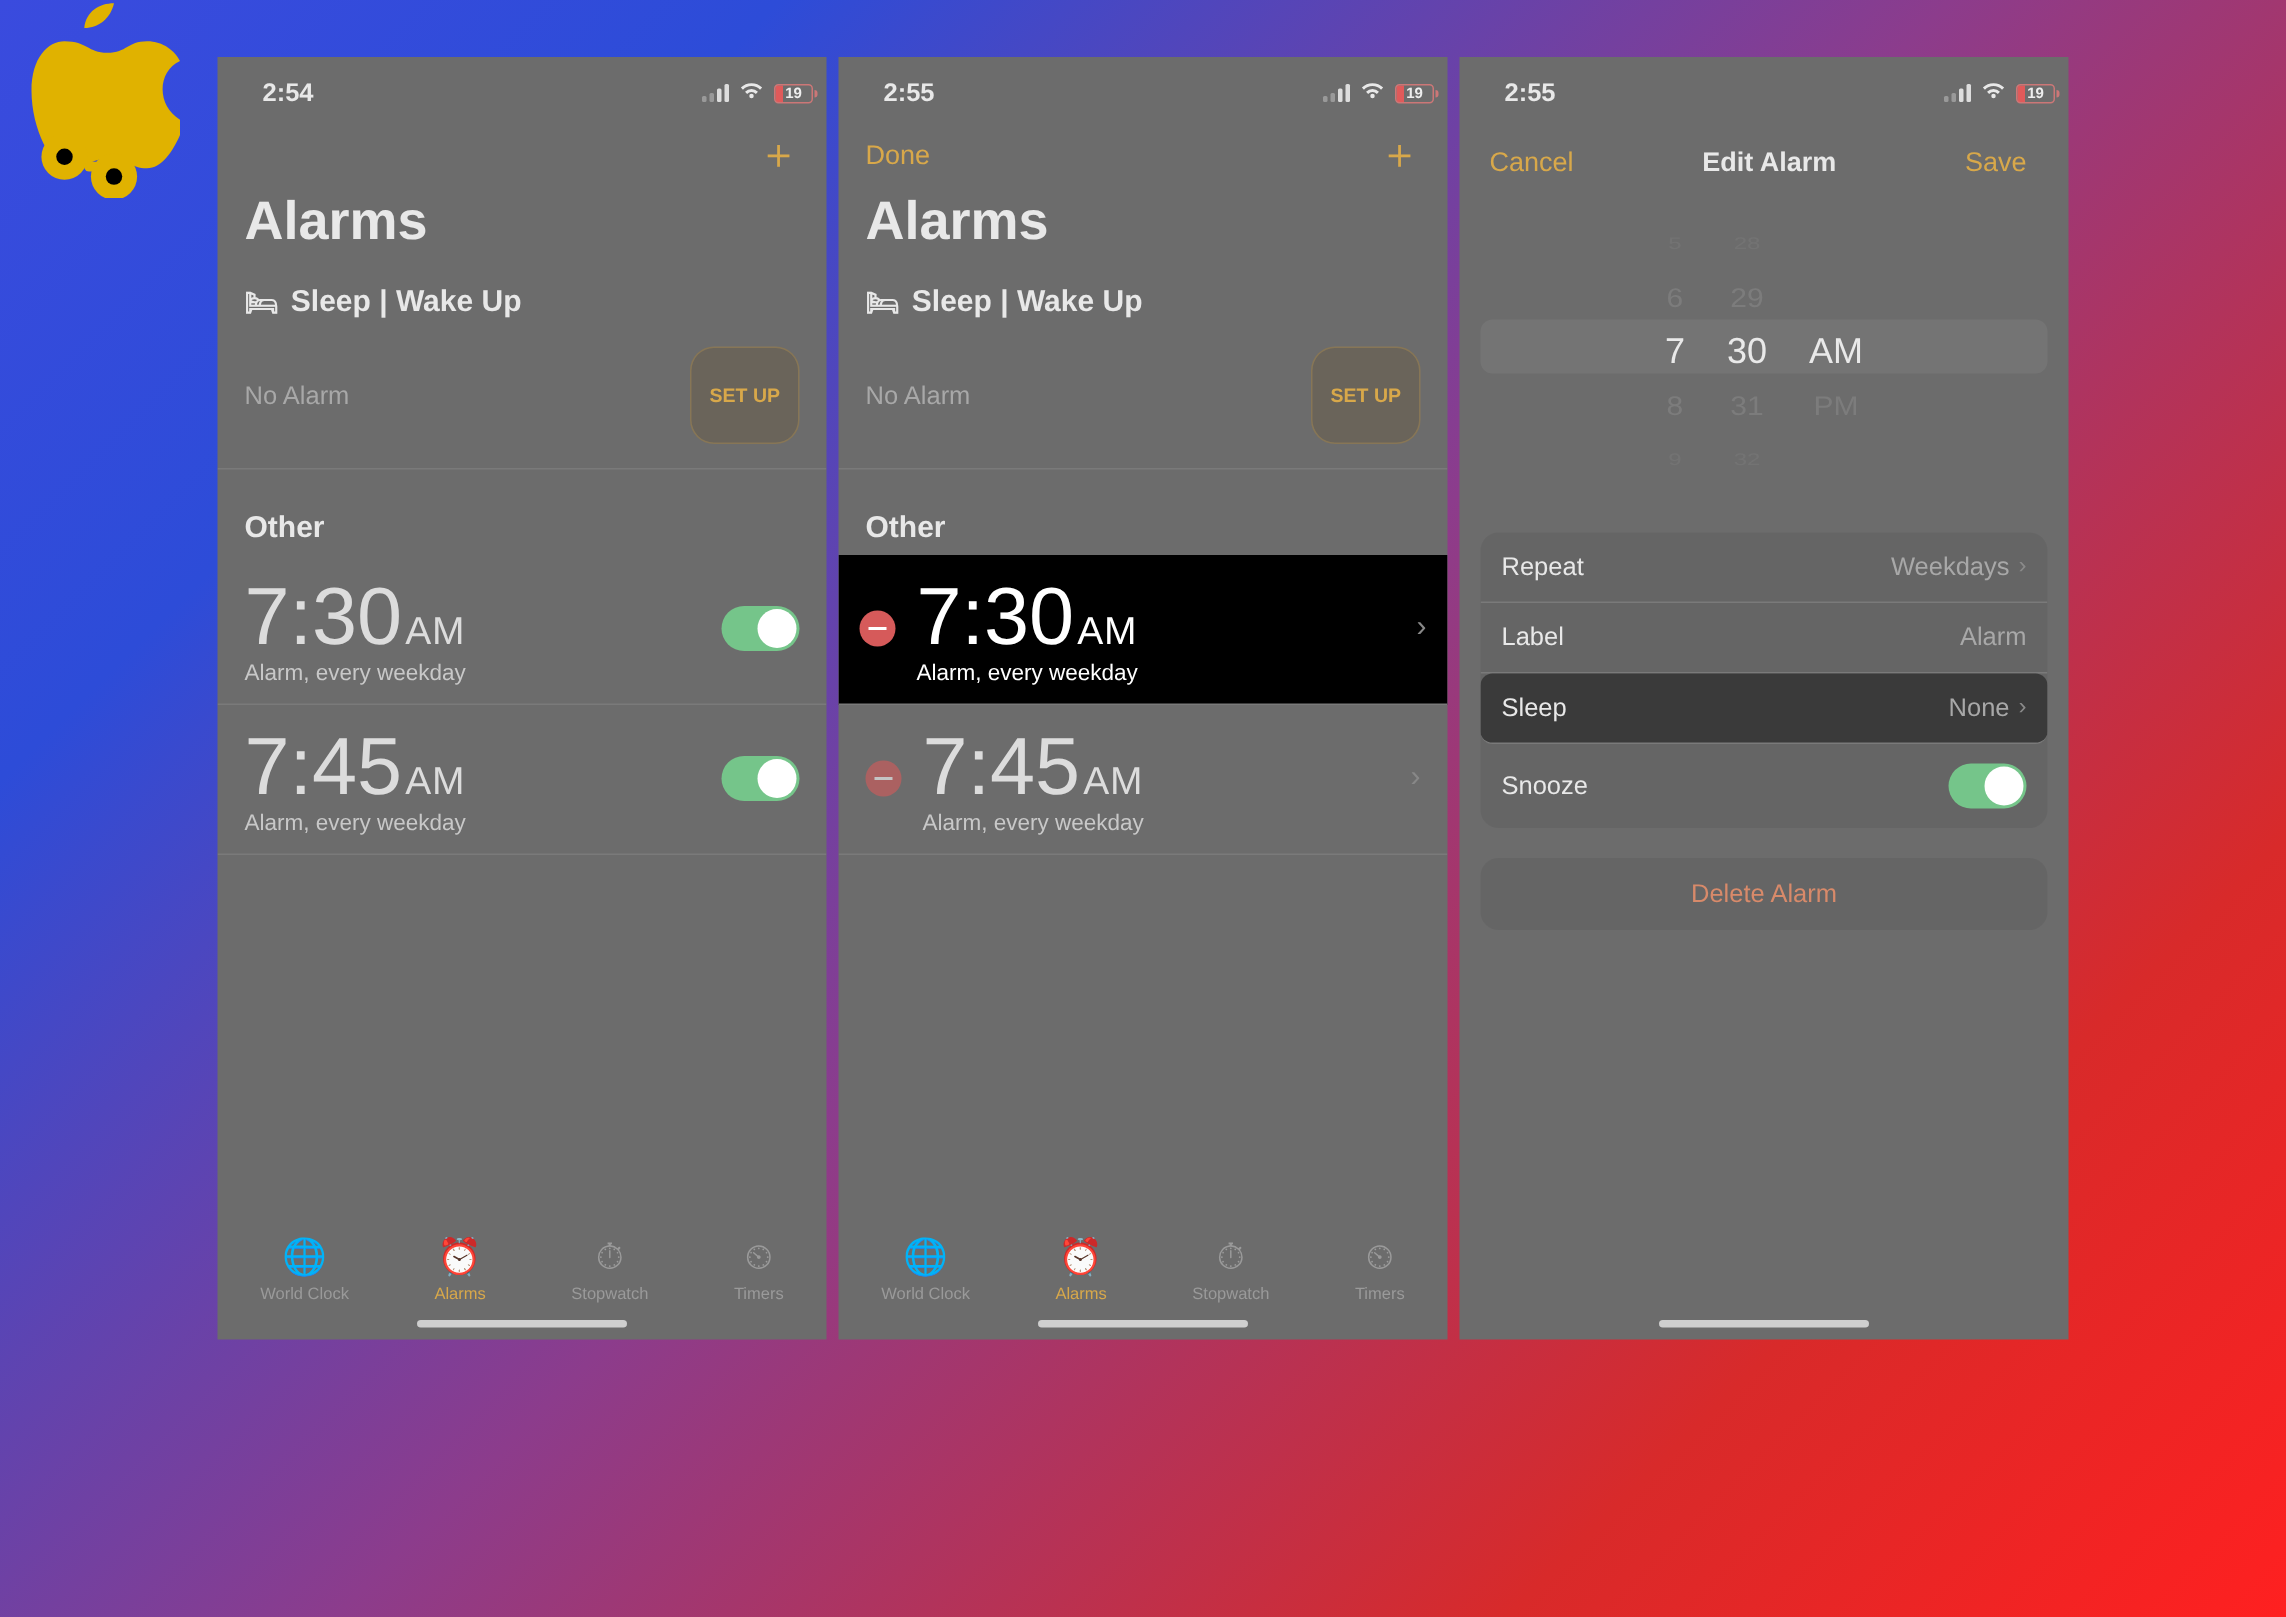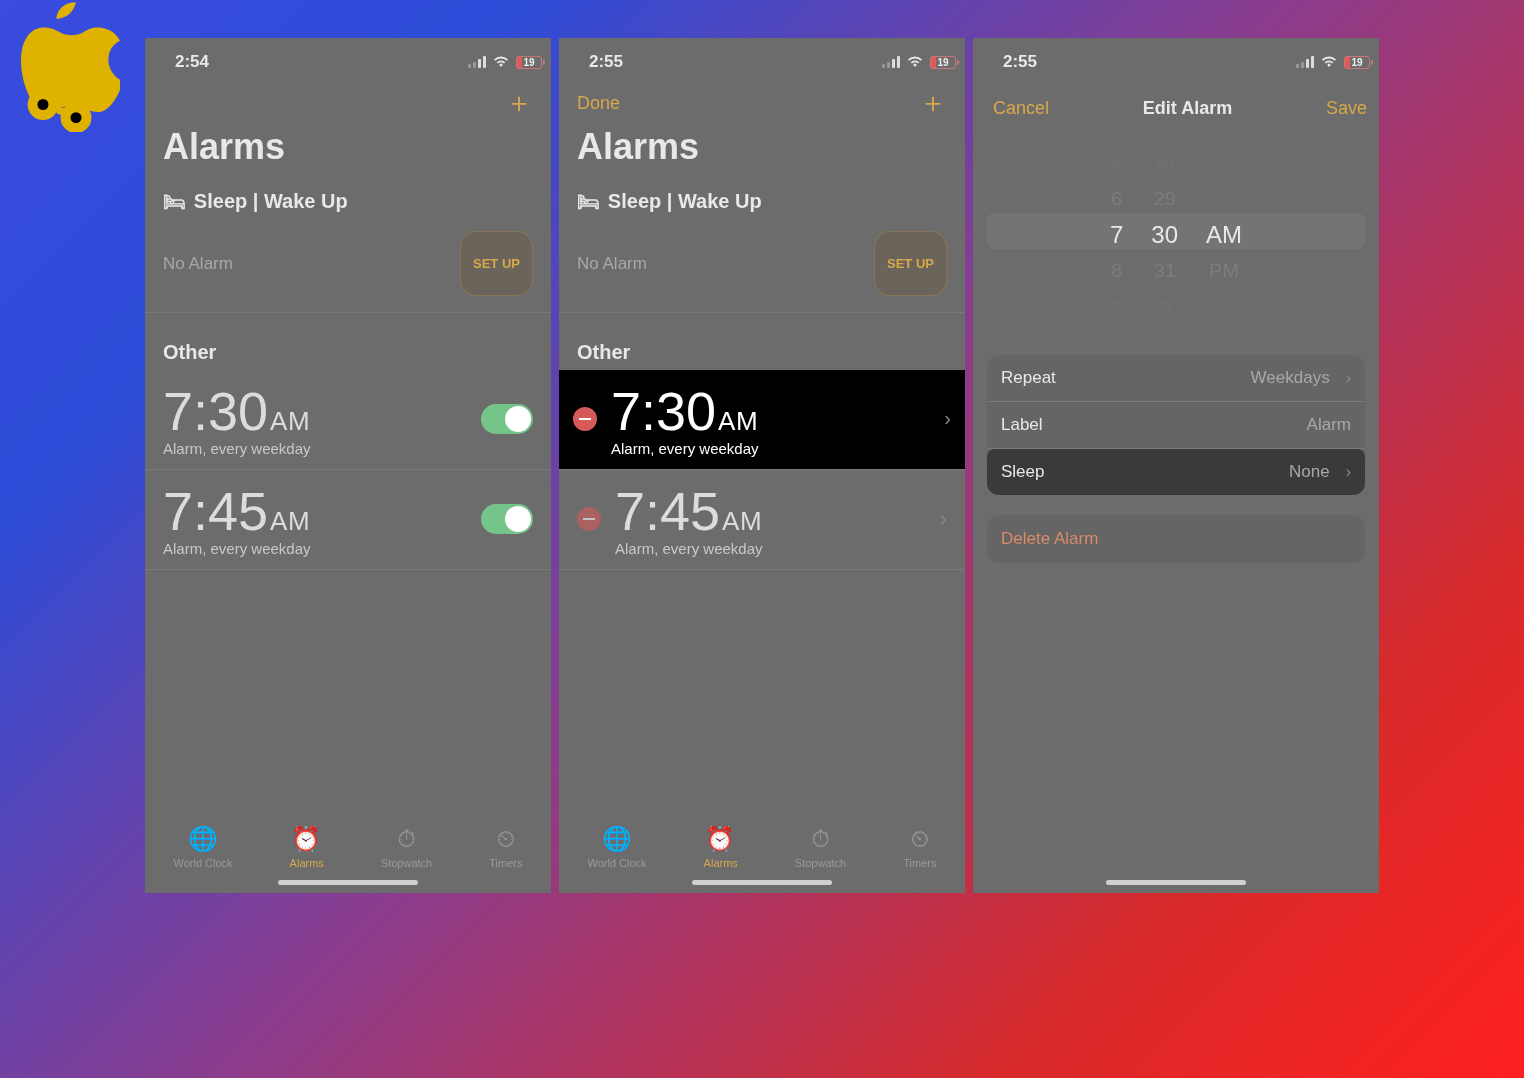--- a/index.html
+++ b/index.html
@@ -143,21 +143,21 @@
   }
   .tab-item.active { color:#d8a84a; }
   .tab-icon { font-size:24px; }
   .home-indicator {
     position:absolute; bottom:8px; left:50%; transform:translateX(-50%);
     width:140px; height:5px; background:#cfcfcf; border-radius:3px;
   }
   
   .edit-nav {
     display:flex; justify-content:space-between; align-items:center;
-    padding:22px 12px 0 20px;
+    padding:22px 28px 0 20px;
   }
   .edit-nav .center { font-size:18px; font-weight:700; color:#e8e8e8; }
   .picker {
     display:flex; justify-content:center; gap:28px;
     padding:28px 0 20px 0;
     position:relative;
   }
   .picker-col { display:flex; flex-direction:column; align-items:center; gap:4px; }
   .picker-row {
     font-size:22px; color:#8a8a8a; height:32px;
@@ -174,24 +174,24 @@
     margin:12px 14px; border-radius:12px; overflow:hidden;
     background:rgba(0,0,0,0.06);
   }
   .set-row {
     display:flex; justify-content:space-between; align-items:center;
     padding:13px 14px; font-size:17px; color:#e8e8e8;
     border-bottom:1px solid #7a7a7a;
   }
   .set-row:last-child { border-bottom:none; }
   .set-row.hl { background:#3a3a3a; border-radius:8px; }
-  .set-val { color:#a8a8a8; display:flex; align-items:center; gap:16px;}
+  .set-val { color:#a8a8a8; display:flex; align-items:center; gap:6px;}
   .set-chevron { color:#8a8a8a; font-size:16px;}
   .delete-alarm {
-    margin:20px 14px; padding:14px; text-align:left;
+    margin:20px 14px; padding:14px; text-align:center;
     background:rgba(0,0,0,0.06); border-radius:12px;
     color:#d88a6a; font-size:17px;
   }
 </style>
 </head>
 <body>
 
 <div class="logo">
   <svg viewBox="0 0 100 120">
     <path fill="#e0b200" d="M60 2c-2 9-9 15-18 15 1-10 9-15 18-15zM30 25c14 0 14 7 26 7s12-7 24-7c10 0 17 6 20 12-15 7-14 30 3 37-4 12-12 28-23 28-10 0-12-6-23-6s-14 6-24 6C22 102 10 78 10 55c0-20 10-30 20-30z"></path>
@@ -422,20 +422,24 @@
         <span>Label</span>
         <span class="set-val">Alarm</span>
       </div>
       <div class="set-row hl">
         <span>Sleep</span>
         <span class="set-val">
             <span>None</span>
             <span class="set-chevron">›</span>
           </span>
       </div>
+      <div class="set-row">
+        <span>Snooze</span>
+        <div class="toggle"></div>
+      </div>
     </div>
 
     <div class="delete-alarm">Delete Alarm</div>
 
     <div class="home-indicator"></div>
   </div>
 
 </div>
 
 </body></html>

